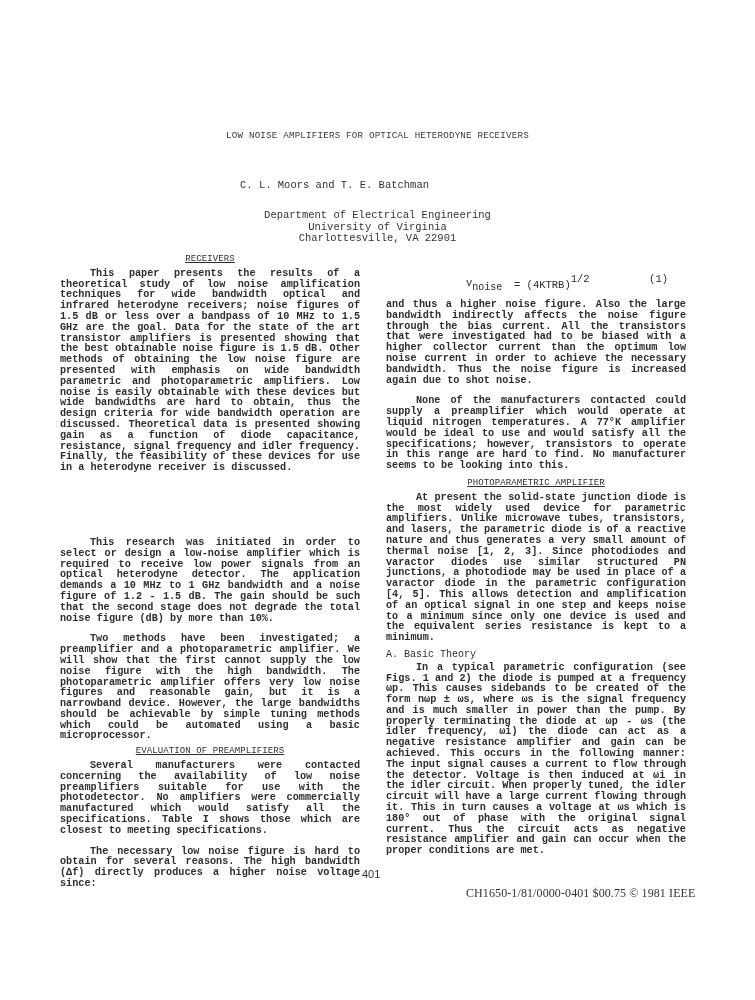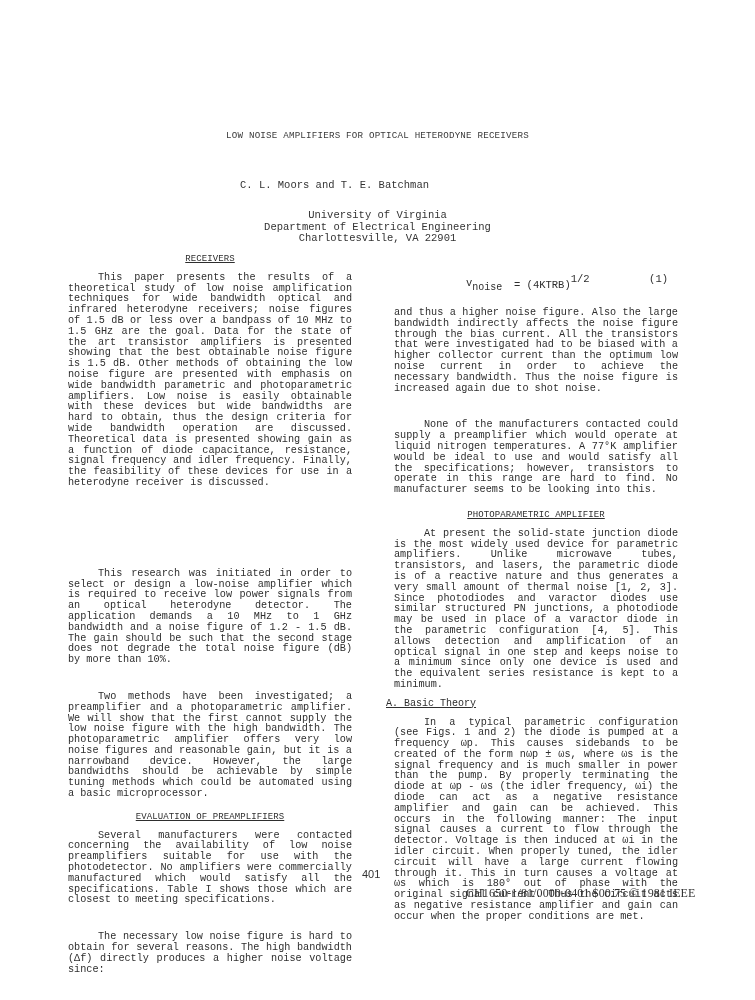--- a/index.html
+++ b/index.html
@@ -11,22 +11,22 @@
   .authors { position: absolute; top: 179px; left: 0; width: 669px; text-align: center;
              font-size: 10.5px; color: #333; }
   .affil { position: absolute; top: 210px; left: 0; width: 755px; text-align: center;
            font-size: 10.5px; line-height: 11.5px; color: #333; }
   .affil div { margin: 0; }
   .col { position: absolute; font-size: 10.2px; line-height: 10.8px; color: #2e2e2e; }
   .col-left { left: 60px; top: 254px; width: 300px; }
   .col-right { left: 386px; top: 266px; width: 300px; }
   .heading { text-align: center; text-decoration: underline; font-size: 9px;
              margin: 0 0 4px 0; letter-spacing: 0.1px; }
-  .sub-heading { text-decoration: underline; font-size: 10px; margin: 6px 0 2px 0; }
-  p { margin: 8px; text-align: justify; }
+  .sub-heading { font-size: 10px; margin: 6px 0 2px 0; }
+  p { margin: 0; text-align: justify; font-weight: bold; }
   .indent { text-indent: 30px; }
   .gap-s { height: 10px; }
   .equation { position: relative; height: 34px; font-size: 10.5px; }
   .equation .lhs { position: absolute; left: 80px; top: 12px; }
   .equation .lhs sub { font-size: 10px; vertical-align: -4px; }
   .equation .rhs { position: absolute; left: 128px; top: 8px; }
   .equation .rhs sup { font-size: 10.5px; vertical-align: 6px; }
   .equation .num { position: absolute; right: 18px; top: 8px; }
   .page-num { position: absolute; top: 868px; left: 362px; font-family: Liberation Sans, sans-serif;
               font-size: 11px; color: #333; }
@@ -34,22 +34,22 @@
                font-size: 12px; color: #333; letter-spacing: 0.1px; }
 </style>
 </head>
 <body>
 
 <div class="page">
 
   <div class="title">LOW NOISE AMPLIFIERS FOR OPTICAL HETERODYNE RECEIVERS</div>
   <div class="authors">C. L. Moors and T. E. Batchman</div>
   <div class="affil">
+    <div>Department of Electrical Engineering</div>
     <div>University of Virginia</div>
-    <div>Department of Electrical Engineering</div>
     <div>Charlottesville, VA   22901</div>
   </div>
 
   <div class="col col-left">
     <div class="heading">RECEIVERS</div>
     <p class="indent">This paper presents the results of a theoretical study of low noise amplification techniques for wide bandwidth optical and infrared heterodyne receivers; noise figures of 1.5 dB or less over a bandpass of 10 MHz to 1.5 GHz are the goal. Data for the state of the art transistor amplifiers is presented showing that the best obtainable noise figure is 1.5 dB. Other methods of obtaining the low noise figure are presented with emphasis on wide bandwidth parametric and photoparametric amplifiers. Low noise is easily obtainable with these devices but wide bandwidths are hard to obtain, thus the design criteria for wide bandwidth operation are discussed. Theoretical data is presented showing gain as a function of diode capacitance, resistance, signal frequency and idler frequency. Finally, the feasibility of these devices for use in a heterodyne receiver is discussed.</p>
 
     <div style="height:64px"></div>
 
     <p class="indent">This research was initiated in order to select or design a low-noise amplifier which is required to receive low power signals from an optical heterodyne detector. The application demands a 10 MHz to 1 GHz bandwidth and a noise figure of 1.2 - 1.5 dB. The gain should be such that the second stage does not degrade the total noise figure (dB) by more than 10%.</p>

